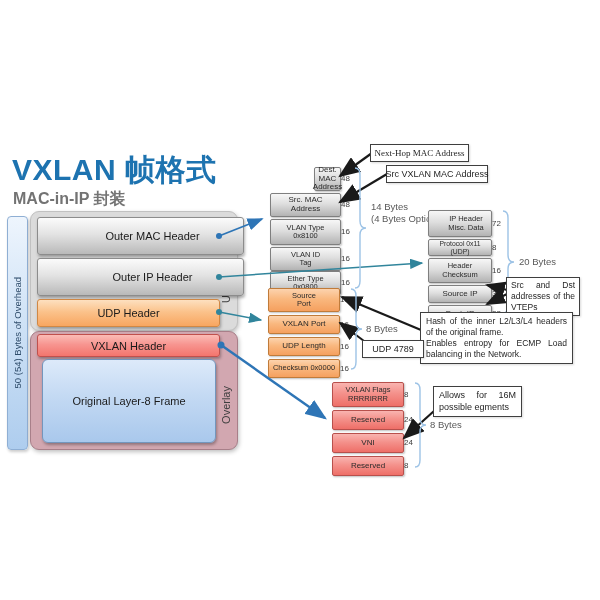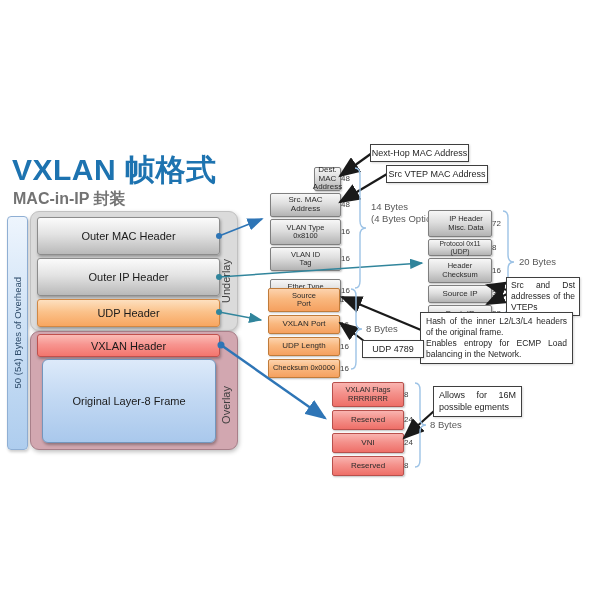--- a/index.html
+++ b/index.html
@@ -16,21 +16,21 @@
   .vtext{writing-mode:vertical-rl;transform:rotate(180deg);font-size:9.5px;color:#2f4d6b;white-space:nowrap;}
   
   .group{border-radius:9px;box-shadow:1px 2px 4px rgba(0,0,0,.25);}
   .g-underlay{left:30px;top:211px;width:206px;height:118px;background:#dbdbdb;border:1px solid #c1c1c1;}
   .g-overlay{left:30px;top:331px;width:206px;height:117px;background:#d2a7b0;border:1px solid #a87f89;}
   .gl{width:14px;display:flex;align-items:center;justify-content:center;}
   .gl .vtext{font-size:11px;color:#3f3f3f;}
   
   .hdr{left:37px;width:181px;border-radius:3px;display:flex;align-items:center;justify-content:center;
        font-size:11px;color:#1a1a1a;box-shadow:1px 2px 3px rgba(0,0,0,.3);}
-  .hdr.gray{background:linear-gradient(180deg,#fbfbfb 0%,#e3e3e3 45%,#b9b9b9 100%);border:1px solid #8c8c8c;}
+  .hdr.gray{background:linear-gradient(180deg,#fbfbfb 0%,#e3e3e3 45%,#b9b9b9 100%);border:1px solid #8c8c8c;padding-left:24px;}
   .hdr.orange{background:linear-gradient(180deg,#fde0c0 0%,#fbc28b 45%,#f8a660 100%);border:1px solid #d08845;}
   .hdr.red{background:linear-gradient(180deg,#fbbcb6 0%,#f79590 45%,#f3756d 100%);border:1px solid #c0504d;}
   .hdr.blue{background:linear-gradient(180deg,#ddeafa 0%,#c3d9f3 45%,#a9c8ec 100%);border:1px solid #7396bd;border-radius:6px;}
   
   .stack{position:absolute;}
   .drow{position:relative;border-radius:2px;display:flex;align-items:center;justify-content:center;
         text-align:center;font-size:7.5px;line-height:1.12;color:#2b2b2b;
         box-shadow:1px 1px 2px rgba(0,0,0,.25);}
   .drow.gray{background:linear-gradient(180deg,#f7f7f7 0%,#dedede 45%,#b3b3b3 100%);border:1px solid #7f7f7f;}
   .drow.orange{background:linear-gradient(180deg,#fcd3ae 0%,#f9b87f 45%,#f5a05f 100%);border:1px solid #c07b3a;}
@@ -91,21 +91,21 @@
     </div>
     <div class="drow gray" style="height:22px;margin-bottom:2px;font-size:8px;">
       <span class="dlabel">Src. MAC Address</span>
       <span class="bits">48</span>
     </div>
     <div class="drow gray" style="height:24px;margin-bottom:2px;">
       <span class="dlabel">VLAN Type
 0x8100</span>
       <span class="bits">16</span>
     </div>
-    <div class="drow gray" style="height:22px;margin-bottom:8px;">
+    <div class="drow gray" style="height:22px;margin-bottom:0;">
       <span class="dlabel">VLAN ID
 Tag</span>
       <span class="bits">16</span>
     </div>
     <div class="drow gray" style="height:22px;">
       <span class="dlabel">Ether Type
 0x0800</span>
       <span class="bits">16</span>
     </div>
   </div>
@@ -209,21 +209,21 @@
     <line x1="421" y1="330" x2="342" y2="297" stroke="#1a1a1a" stroke-width="2.2" marker-end="url(#ah-black)"></line>
     <line x1="364" y1="341" x2="340" y2="323" stroke="#1a1a1a" stroke-width="2" marker-end="url(#ah-black)"></line>
     <line x1="434" y1="411" x2="404" y2="438" stroke="#1a1a1a" stroke-width="2.2" marker-end="url(#ah-black)"></line>
 
     <path d="M355,168 Q360,168 360,175 L360,221 Q360,228 366,228 Q360,228 360,235 L360,281 Q360,288 355,288" fill="none" stroke="#9dc3e6" stroke-width="1.4"></path>
     <path d="M503,211 Q508,211 508,218 L508,255 Q508,262 514,262 Q508,262 508,269 L508,306 Q508,313 503,313" fill="none" stroke="#9dc3e6" stroke-width="1.4"></path>
     <path d="M351,289 Q356,289 356,296 L356,322 Q356,329 362,329 Q356,329 356,336 L356,362 Q356,369 351,369" fill="none" stroke="#9dc3e6" stroke-width="1.4"></path>
     <path d="M415,383 Q420,383 420,390 L420,418 Q420,425 426,425 Q420,425 420,432 L420,460 Q420,467 415,467" fill="none" stroke="#9dc3e6" stroke-width="1.4"></path>
   </svg>
 
-  <div class="abs callout c-line" style="left:370px;top:144px;width:97px;height:16px;">Next-Hop MAC Address</div>
-  <div class="abs callout c-line" style="left:386px;top:165px;width:100px;height:16px;">Src VTEP MAC Address</div>
+  <div class="abs callout c-line" style="left:370px;top:144px;width:97px;height:16px;font-family:Liberation Serif, serif;">Next-Hop MAC Address</div>
+  <div class="abs callout c-line" style="left:386px;top:165px;width:100px;height:16px;">Src VXLAN MAC Address</div>
   <div class="abs callout c-just" style="left:506px;top:277px;width:64px;padding:2px 4px;">Src and Dst addresses of the VTEPs</div>
   <div class="abs callout c-just" style="left:420px;top:312px;width:141px;padding:3px 5px;">Hash of the inner L2/L3/L4 headers of the original frame.
 Enables entropy for ECMP Load balancing in the Network.</div>
   <div class="abs callout c-line" style="left:362px;top:340px;width:60px;height:16px;">UDP 4789</div>
   <div class="abs callout c-just" style="left:433px;top:386px;width:77px;padding:3px 5px;font-size:9px;">Allows for 16M possible egments</div>
 
 </div>
 
 </body></html>

